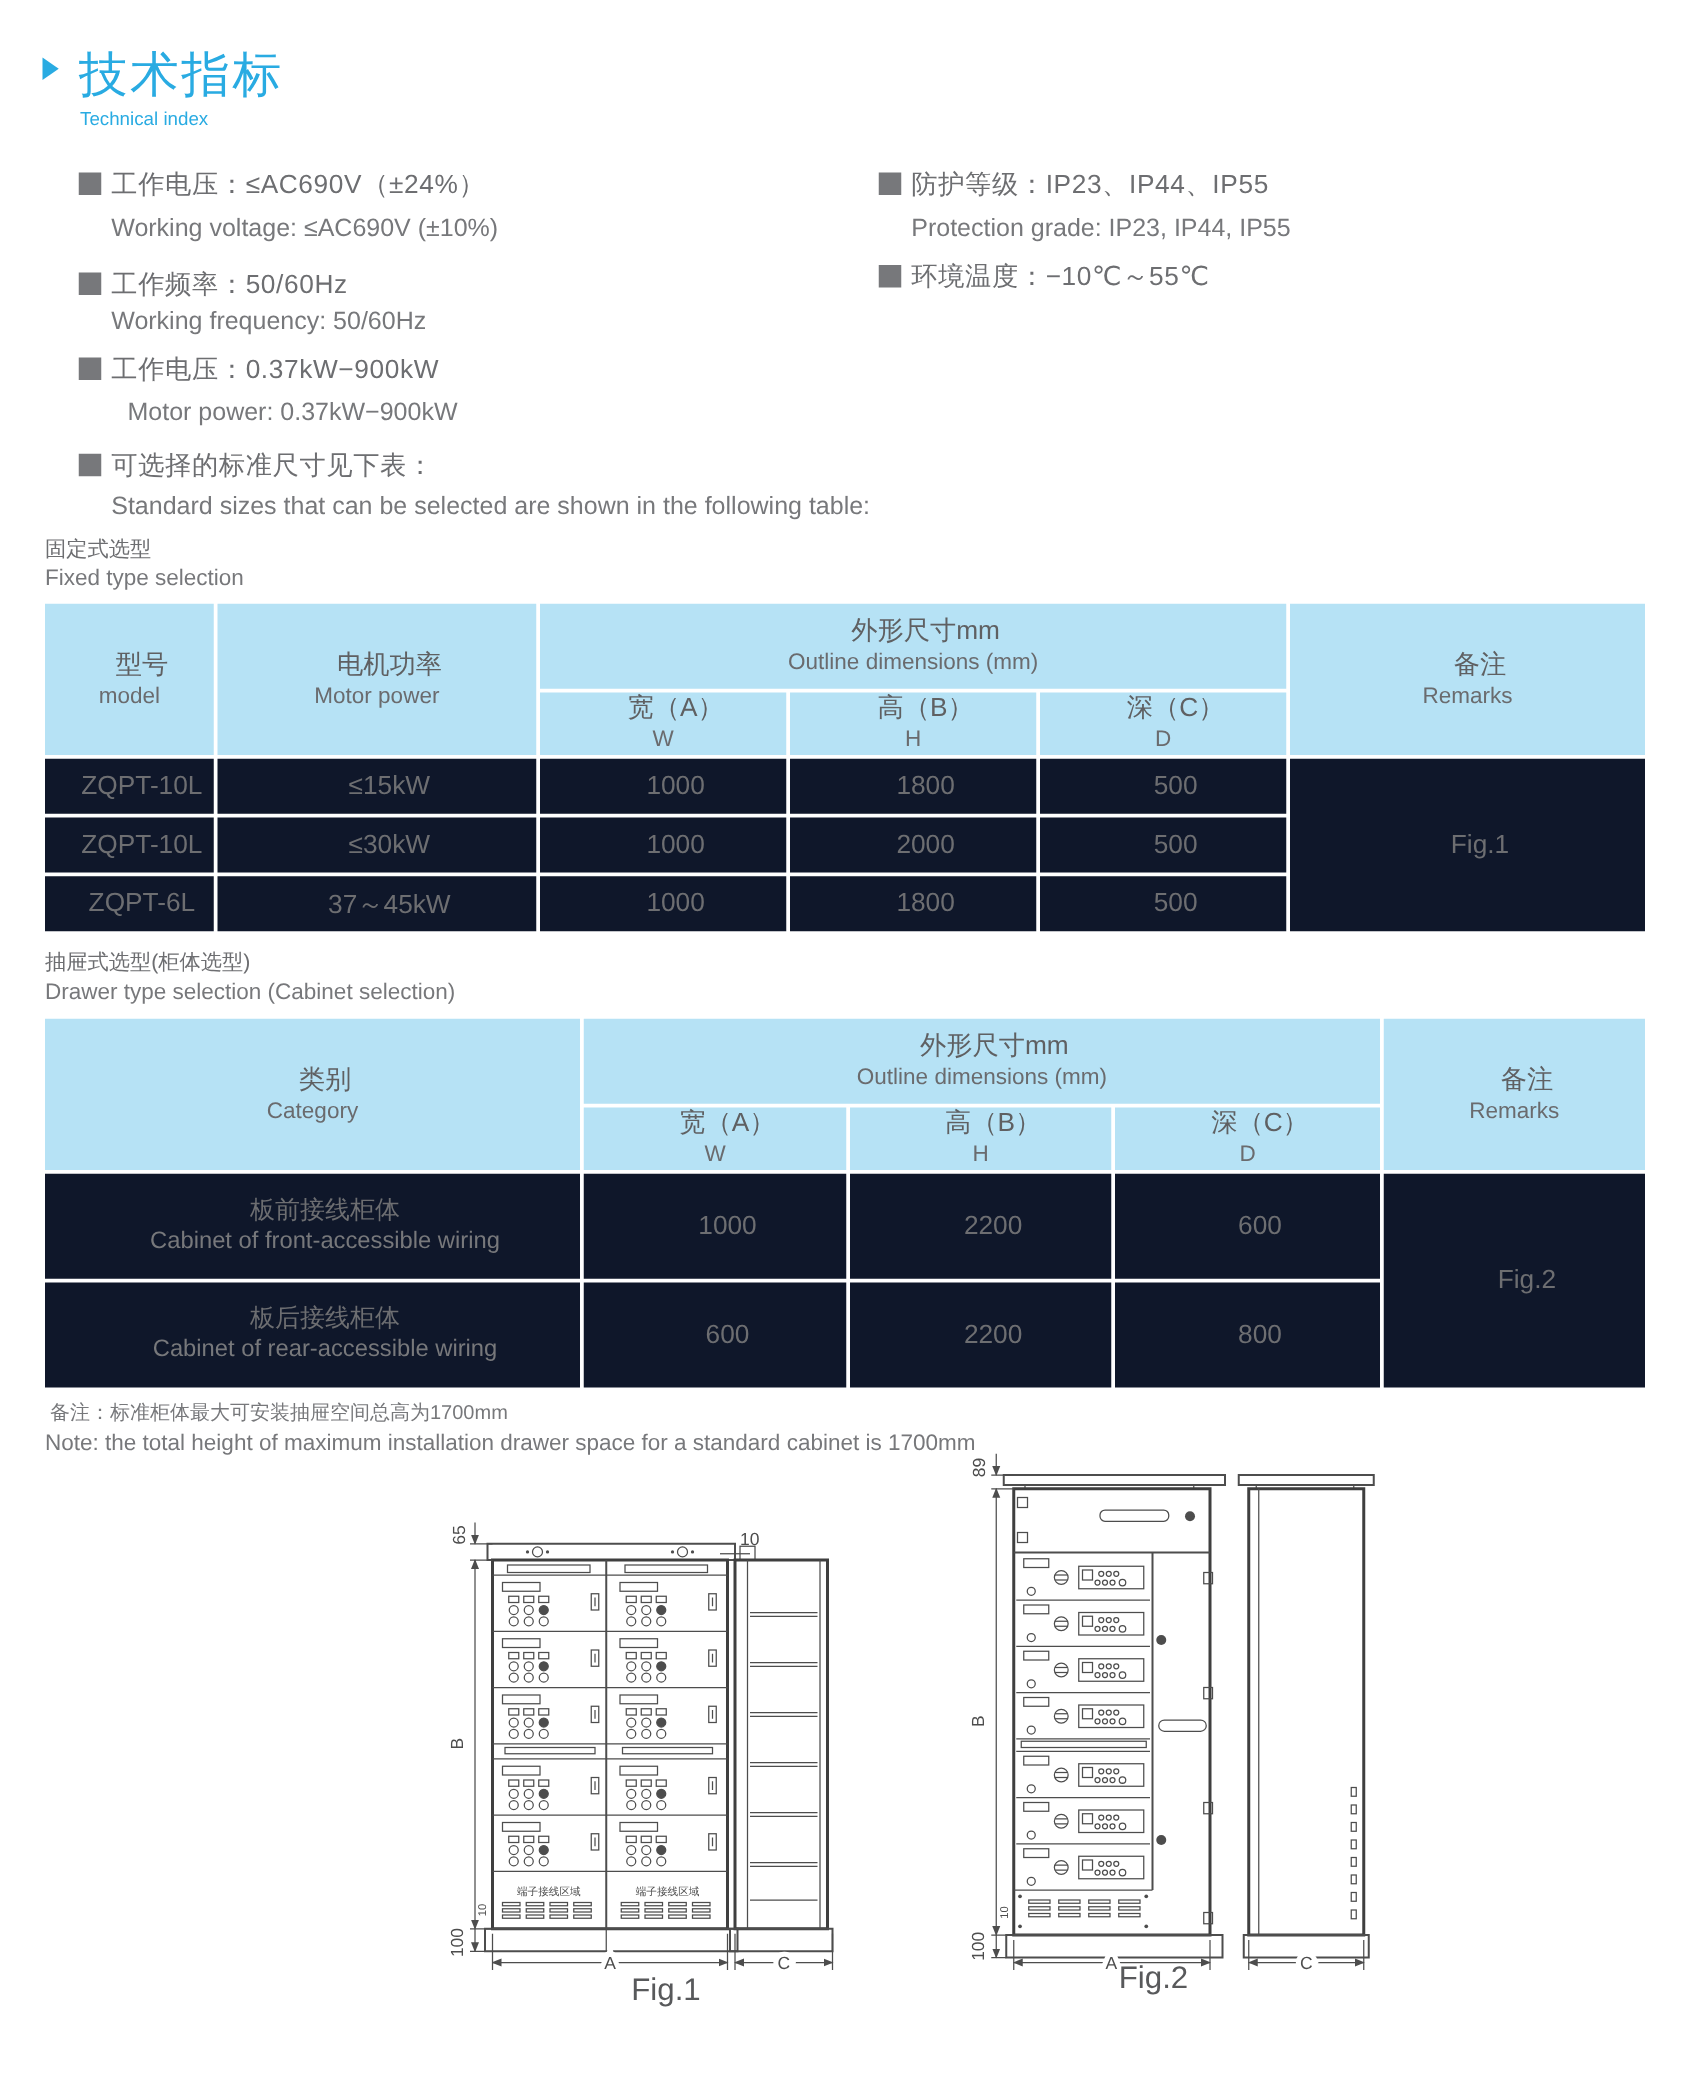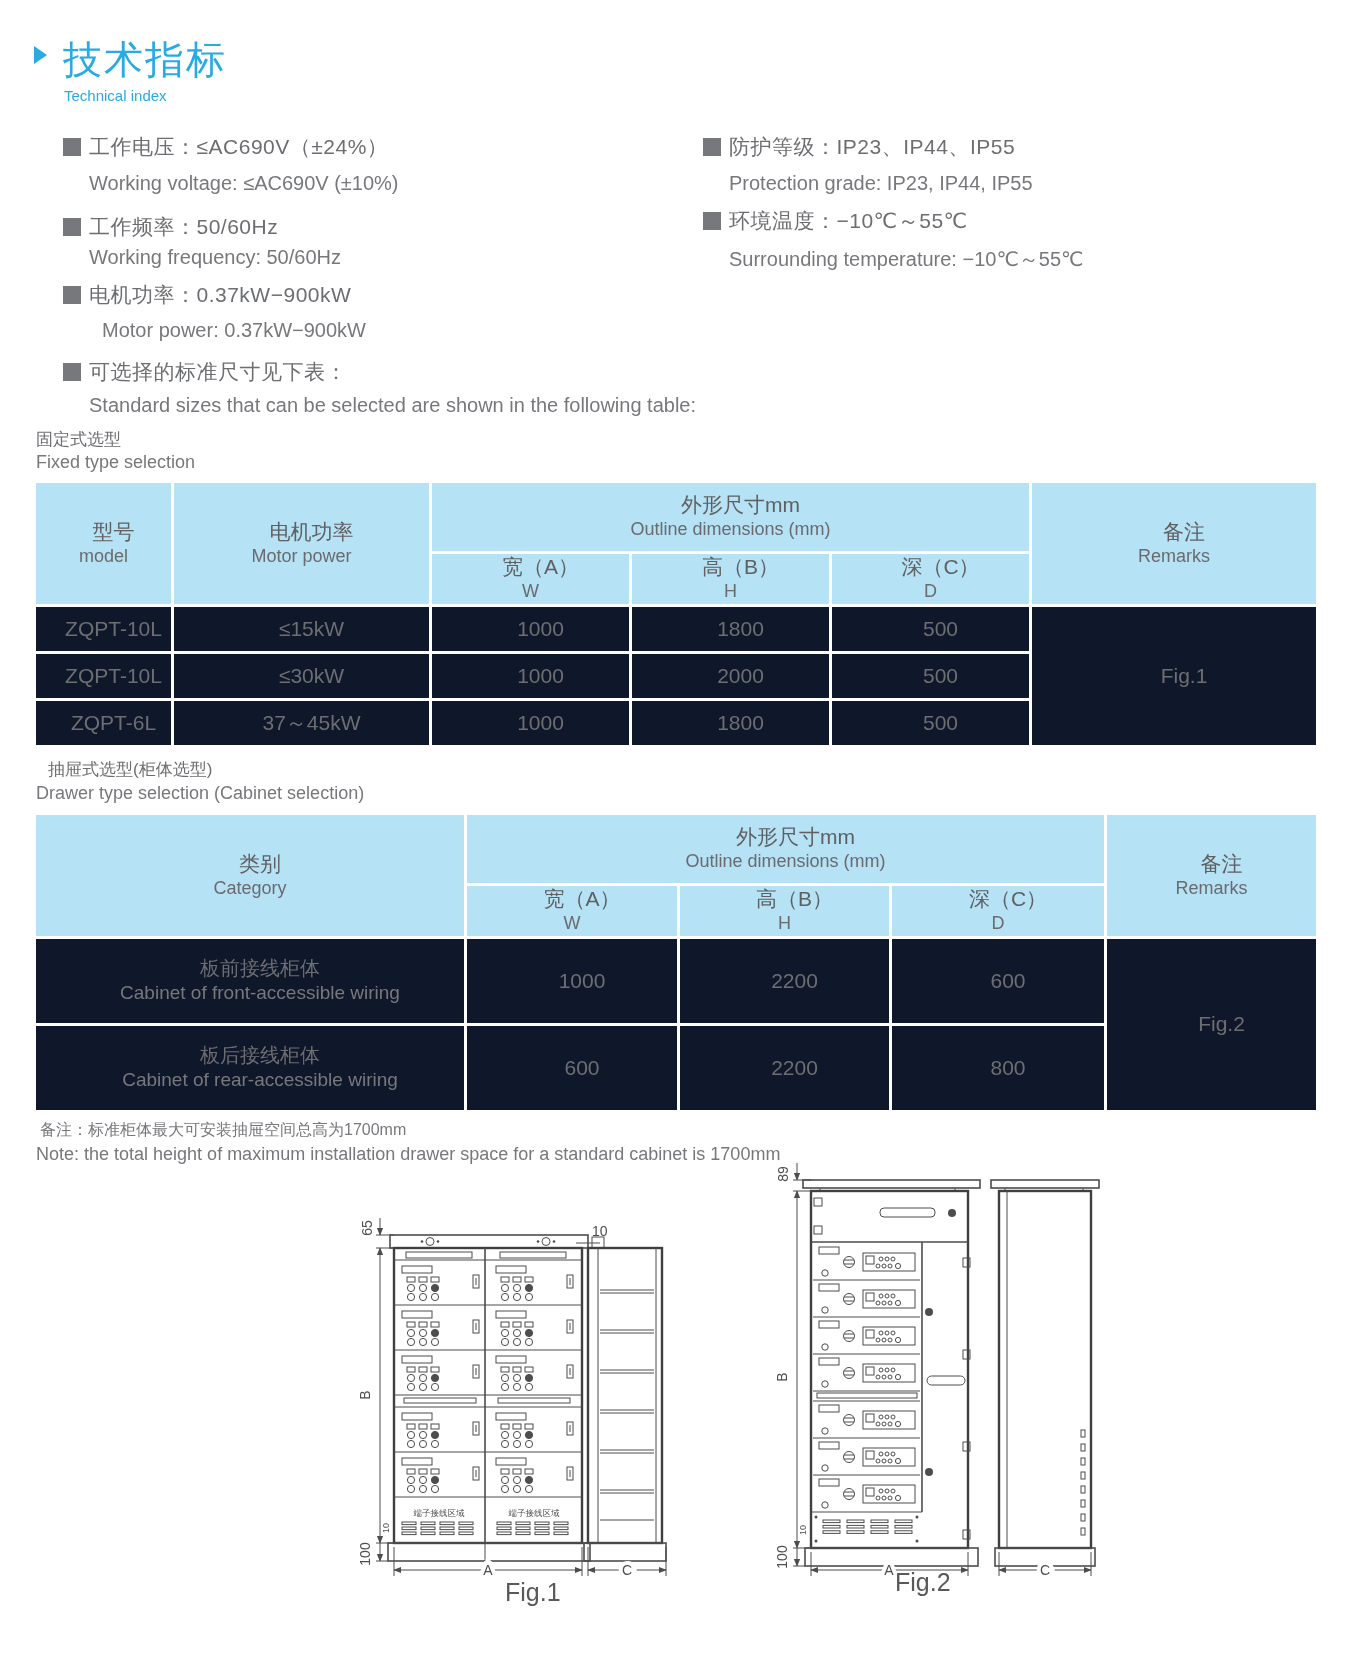--- a/index.html
+++ b/index.html
@@ -68,35 +68,34 @@
   <div class="en-spec" style="left:89px;top:172px;">Working voltage: ≤AC690V (±10%)</div>
 
   <div class="spec-line" style="left:63px;top:213px;">
     <span class="bullet"></span>
     <span class="cn-spec">工作频率：50/60Hz</span>
   </div>
   <div class="en-spec" style="left:89px;top:246px;">Working frequency: 50/60Hz</div>
 
   <div class="spec-line" style="left:63px;top:281px;">
     <span class="bullet"></span>
-    <span class="cn-spec">电机功率：0.37kW−900kW</span>
+    <span class="cn-spec">工作电压：0.37kW−900kW</span>
   </div>
   <div class="en-spec" style="left:102px;top:319px;">Motor power: 0.37kW−900kW</div>
 
   <div class="spec-line" style="left:703px;top:133px;">
     <span class="bullet"></span>
     <span class="cn-spec">防护等级：IP23、IP44、IP55</span>
   </div>
   <div class="en-spec" style="left:729px;top:172px;">Protection grade: IP23, IP44, IP55</div>
 
   <div class="spec-line" style="left:703px;top:207px;">
     <span class="bullet"></span>
     <span class="cn-spec">环境温度：−10℃～55℃</span>
   </div>
-  <div class="en-spec" style="left:729px;top:246px;">Surrounding temperature: −10℃～55℃</div>
 
   <div class="spec-line" style="left:63px;top:358px;">
     <span class="bullet"></span>
     <span class="cn-spec">可选择的标准尺寸见下表：</span>
   </div>
   <div class="en-spec" style="left:89px;top:394px;">Standard sizes that can be selected are shown in the following table:</div>
 
   <div class="sec-cn" style="left:36px;top:428px;">固定式选型</div>
   <div class="sec-en" style="left:36px;top:452px;">Fixed type selection</div>
 
@@ -162,21 +161,21 @@
       <tr class="brow44">
         <td>ZQPT-6L</td>
         <td>37～45kW</td>
         <td>1000</td>
         <td>1800</td>
         <td>500</td>
       </tr>
     </tbody>
   </table>
 
-  <div class="sec-cn" style="left:36px;top:758px;margin-left:12px;">抽屉式选型(柜体选型)</div>
+  <div class="sec-cn" style="left:36px;top:758px;">抽屉式选型(柜体选型)</div>
   <div class="sec-en" style="left:36px;top:783px;">Drawer type selection (Cabinet selection)</div>
 
   <table class="spec-table" style="left:33px;top:812px;">
     <colgroup>
       <col style="width:428px">
         <col style="width:210px">
         <col style="width:209px">
       <col style="width:212px">
         <col style="width:209px">
     </colgroup>

